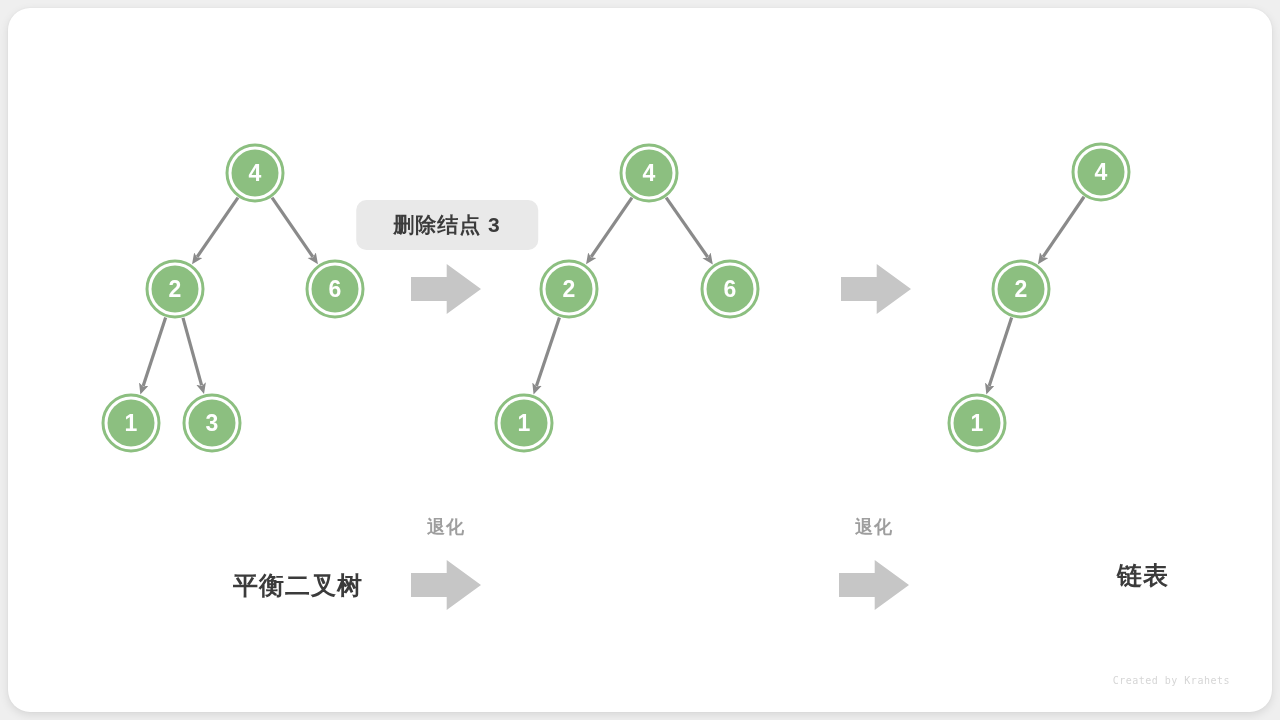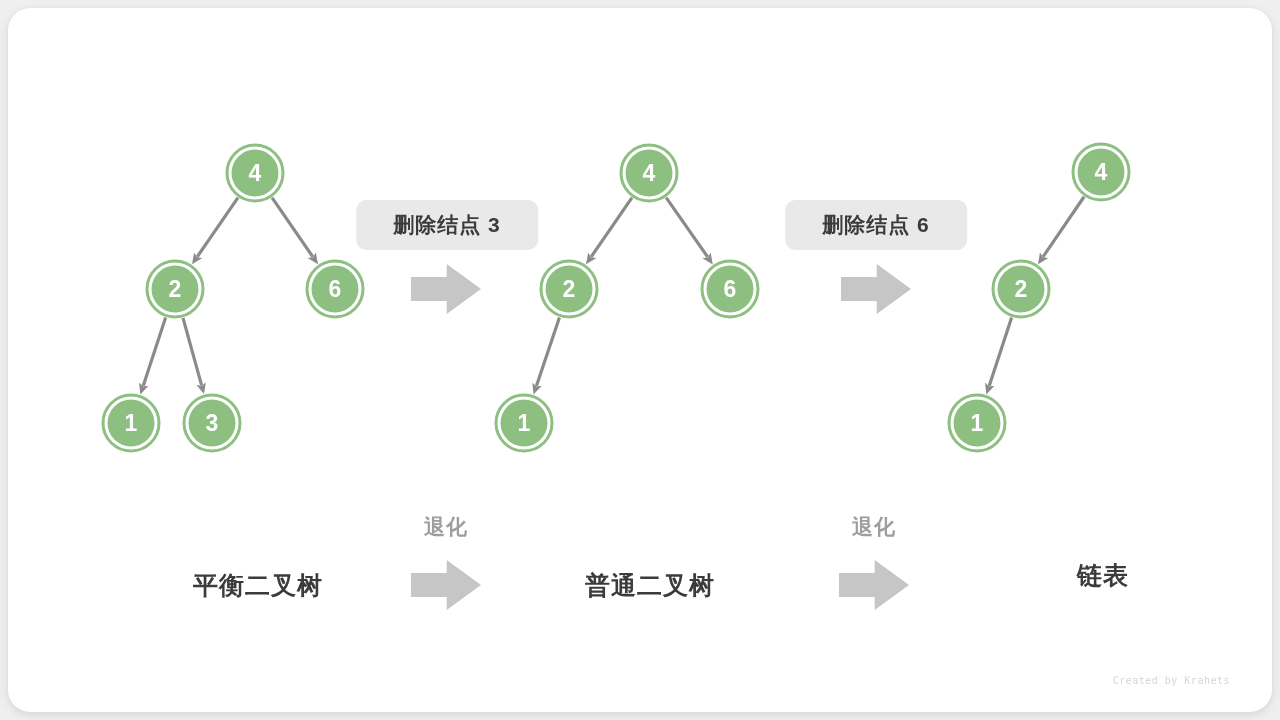--- a/index.html
+++ b/index.html
@@ -42,31 +42,32 @@
     width: 70px; height: 50px;
     background: #c6c6c6;
     clip-path: polygon(0% 26%, 51% 26%, 51% 0%, 100% 50%, 51% 100%, 51% 74%, 0% 74%);
   }
   .tarrow-1 { left: 438px; top: 281px; }
   .tarrow-2 { left: 868px; top: 281px; }
   .darrow-1 { left: 438px; top: 577px; }
   .darrow-2 { left: 866px; top: 577px; }
   .degrade-label {
     color: #9e9e9e;
-    font-size: 21px;
+    font-size: 18px;
     font-weight: bold;
     letter-spacing: 1px;
   }
   .degrade-1 { left: 438px; top: 519px; }
   .degrade-2 { left: 866px; top: 519px; }
   .stage-label {
     color: #3b3b3b;
     font-size: 25px;
     font-weight: bold;
     letter-spacing: 1px;
+    margin-left: 40px;
   }
   .stage-1 { left: 250px; top: 577px; }
   .stage-2 { left: 642px; top: 577px; }
   .stage-3 { left: 1095px; top: 567px; }
   .watermark {
     position: absolute;
     right: 42px; bottom: 26px;
     color: #d6d6d6;
     font-family: "DejaVu Sans Mono", "Liberation Mono", monospace;
     font-size: 10px;
@@ -155,29 +156,27 @@
         </g>
         <g>
           <circle cx="969" cy="415" r="28" fill="#ffffff" stroke="#8cbf80" stroke-width="3"></circle>
           <circle cx="969" cy="415" r="23.5" fill="#8cbf80"></circle>
           <text x="969" y="415" dy="0.36em" text-anchor="middle" fill="#ffffff" font-size="23" font-weight="bold">1</text>
         </g>
       </g>
     </svg>
 
   <div class="abs delete-label box-1">删除结点 3</div>
-  <div class="abs delete-label box-2">删除结点 6</div>
 
   <div class="abs block-arrow tarrow-1"></div>
   <div class="abs block-arrow tarrow-2"></div>
 
   <div class="abs degrade-label degrade-1">退化</div>
   <div class="abs degrade-label degrade-2">退化</div>
 
   <div class="abs block-arrow darrow-1"></div>
   <div class="abs block-arrow darrow-2"></div>
 
   <div class="abs stage-label stage-1">平衡二叉树</div>
-  <div class="abs stage-label stage-2">普通二叉树</div>
   <div class="abs stage-label stage-3">链表</div>
 
   <div class="watermark">Created by Krahets</div>
 </div>
 
 </body></html>

